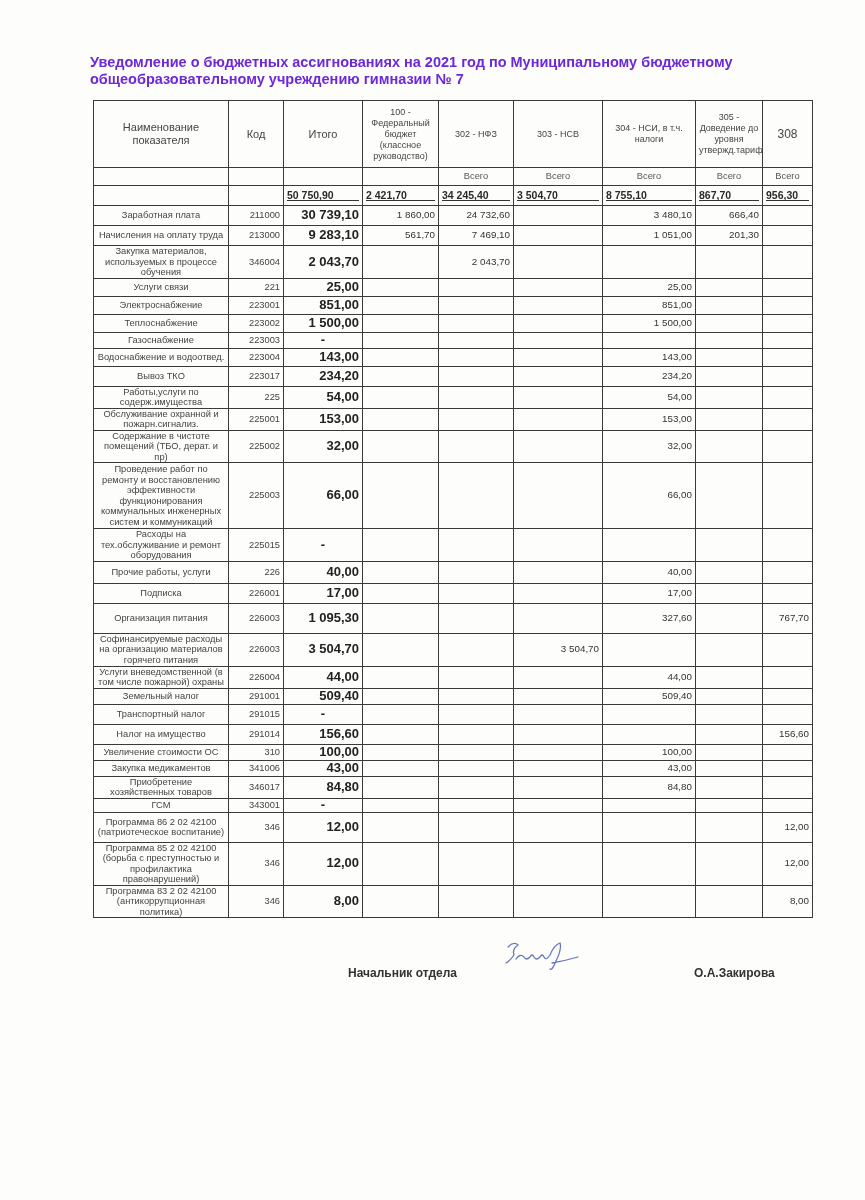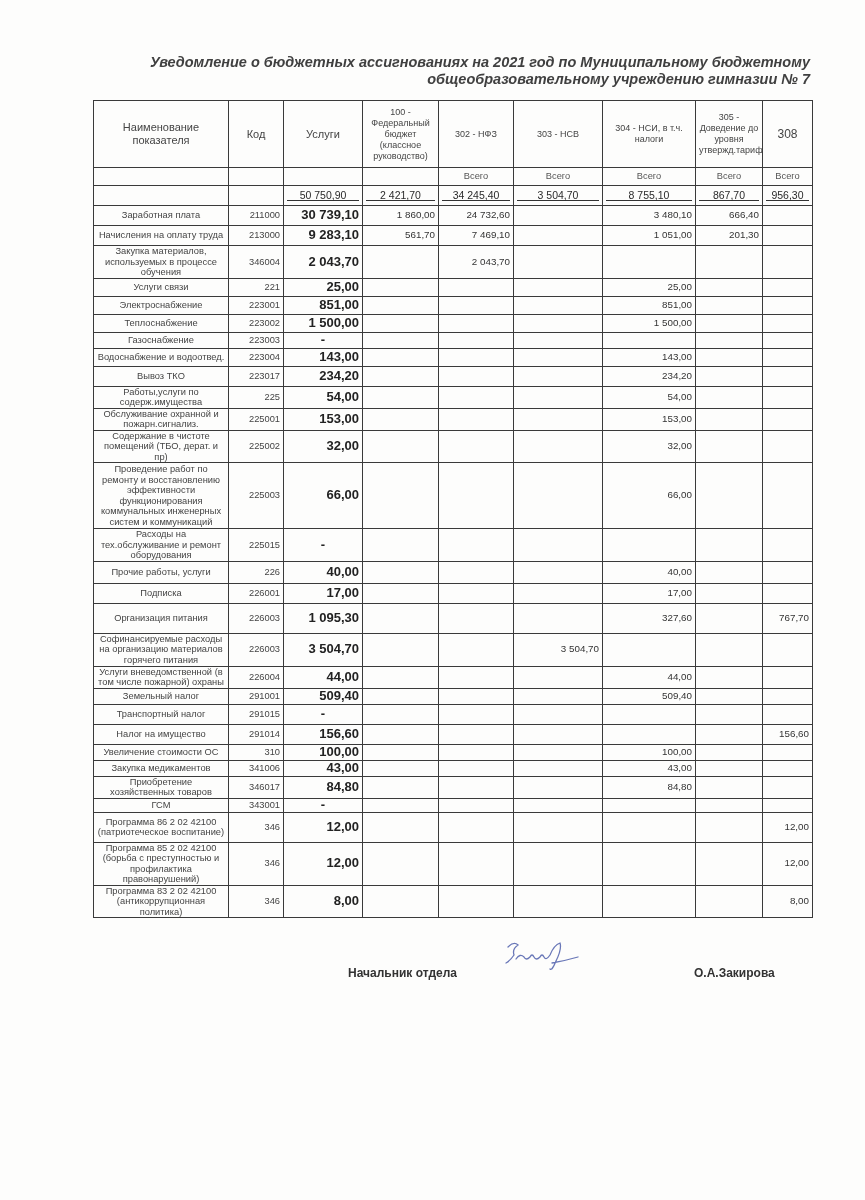--- a/index.html
+++ b/index.html
@@ -2,36 +2,36 @@
 <html><head>
 <meta charset="utf-8">
 <style>
   html, body { margin: 0; padding: 0; }
   body {
     width: 865px; height: 1200px; background: #fdfdfc; position: relative;
     font-family: "Liberation Sans", sans-serif; color: #2a2a2a; overflow: hidden;
   }
   .title {
     position: absolute; left: 90px; top: 54px; width: 720px;
-    text-align: right; font-weight: bold; font-size: 14.5px; line-height: 17px; color: #404040; font-style: italic;
+    text-align: left; font-weight: bold; font-size: 14.5px; line-height: 17px; color: #6d28d9;
   }
   table.budget {
     position: absolute; left: 93px; top: 100px;
     border-collapse: collapse; table-layout: fixed; width: 719px;
     font-size: 9.3px; line-height: 10.5px;
   }
   table.budget td, table.budget th {
     border: 1.2px solid #3a3a3a; padding: 0 3px; vertical-align: middle; overflow: hidden;
   }
   table.budget th { font-weight: normal; text-align: center; color: #444; }
   .hdr-main th { font-size: 11px; line-height: 13px; }
   .hdr-main th.small { font-size: 9px; line-height: 11px; }
   .hdr-main th.big { font-size: 12px; }
   .sub-row td { text-align: center; color: #555; height: 17px; }
-  .total-row td { text-align: center; font-weight: normal; font-size: 10.5px; height: 19px; }
+  .total-row td { text-align: left; font-weight: bold; font-size: 10.5px; height: 19px; }
   .total-row td span { display: inline-block; border-bottom: 1.2px solid #333; width: 100%; padding-bottom: 0; }
   td.name { text-align: center; color: #444; }
   td.code { text-align: right; color: #444; }
   td.itogo { text-align: right; font-weight: bold; font-size: 13px; color: #222; }
   td.num { text-align: right; color: #333; font-size: 9.8px; }
   td.dash { text-align: center; }
   .sig {
     position: absolute; top: 966px; font-weight: bold; font-size: 12px; color: #333;
   }
   .signature {
@@ -55,21 +55,21 @@
     <col style="width:75px">
       <col style="width:89px">
       <col style="width:93px">
       <col style="width:67px">
       <col style="width:50px">
   </colgroup>
   <thead>
     <tr class="hdr-main" style="height:67px">
       <th>Наименование показателя</th>
       <th>Код</th>
-      <th>Услуги</th>
+      <th>Итого</th>
       <th class="small">100 - Федеральный бюджет (классное руководство)</th>
       <th class="small">302 - НФЗ</th>
       <th class="small">303 - НСВ</th>
       <th class="small">304  - НСИ, в т.ч. налоги</th>
       <th class="small">305 - Доведение до уровня утвержд.тариф.</th>
       <th class="big">308</th>
     </tr>
     <tr class="sub-row">
       <td></td>
         <td></td>

